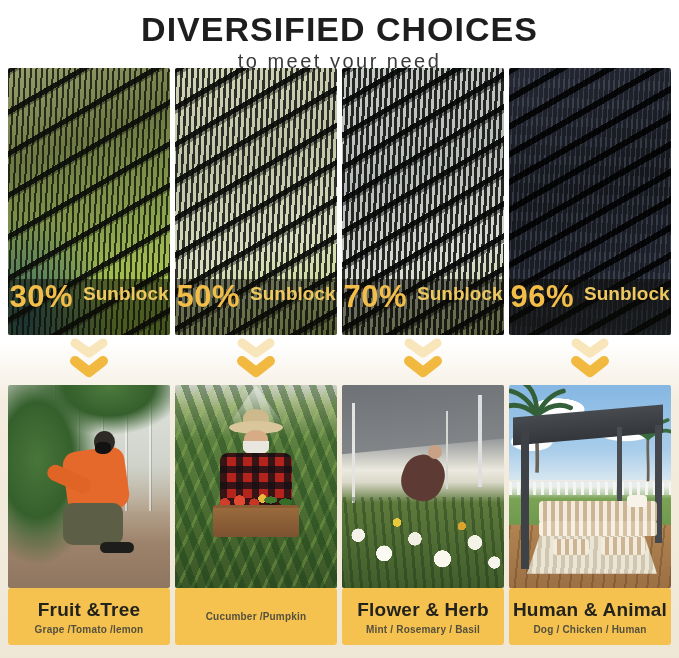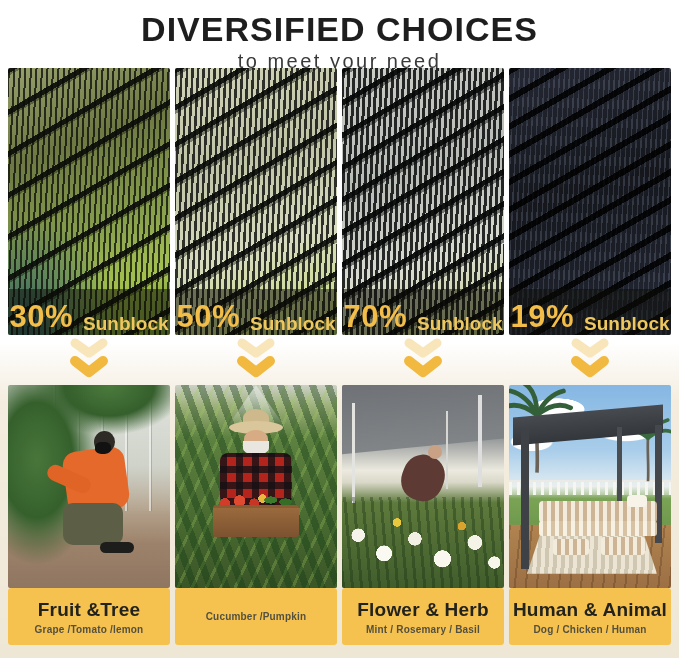--- a/index.html
+++ b/index.html
@@ -29,22 +29,22 @@
       repeating-linear-gradient(93deg, rgba(10,12,10,0.82) 0 2.5px, rgba(0,0,0,0) 2.5px 5.5px),
       linear-gradient(165deg,#d2d4b8 0%,#c0c4a6 35%,#d8dcc0 65%,#cbdc8e 90%,#a8bd6a 100%); }
   .p3 { background-image:
       repeating-linear-gradient(150deg, rgba(6,8,8,0.94) 0 5px, rgba(6,8,8,0.45) 5px 8px, rgba(0,0,0,0) 8px 28px),
       repeating-linear-gradient(93deg, rgba(8,10,10,0.85) 0 3px, rgba(0,0,0,0) 3px 5.5px),
       linear-gradient(165deg,#caccc6 0%,#b8bcb6 40%,#dadcd2 70%,#ccd69c 92%,#b7c27e 100%); }
   .p4 { background-image:
       repeating-linear-gradient(150deg, rgba(0,0,0,0.85) 0 6px, rgba(30,34,44,0.3) 6px 9px, rgba(0,0,0,0) 9px 24px),
       repeating-linear-gradient(93deg, rgba(150,165,190,0.22) 0 1.5px, rgba(0,0,0,0) 1.5px 5px),
       linear-gradient(165deg,#252833 0%,#15171d 45%,#1d2029 75%,#262b38 100%); }
-  .shade-label { position:absolute; left:0; right:0; bottom:0; height:46px;
-      background:rgba(12,12,6,0.52); display:flex; align-items:flex-end; justify-content:center; gap:10px;margin-top:44px; }
+  .shade-label { position:absolute; left:0; right:0; bottom:0; height:56px;
+      background:rgba(12,12,6,0.52); display:flex; align-items:flex-start; justify-content:center; gap:10px;margin-top:44px; }
   .pct { font-size:31px; font-weight:800; color:#f3bd49; letter-spacing:0.5px; }
   .sb  { font-size:19px; font-weight:700; color:#eec85e; padding-top:4px; }
   
   .arrow-wrap { position:absolute; top:270px; left:0; width:162px; height:42px;
       display:flex; justify-content:center; align-items:center; }
   
   .photo { position:absolute; top:317px; left:0; width:162px; height:203px; border-radius:2px; overflow:hidden; }
   .photo .abs { position:absolute; }
   .ph1 { background:linear-gradient(180deg,#d3d6cf 0%,#c9ccc2 40%,#b3a18b 62%,#9d826b 78%,#8f7660 100%); }
   .ph1 .frame { right:0; top:0; width:72%; height:62%;
@@ -227,21 +227,21 @@
     </div>
     <div class="caption">
       <div class="cap-title">Flower &amp; Herb</div>
       <div class="cap-sub">Mint / Rosemary / Basil</div>
     </div>
   </div>
 
   <div class="col c3">
     <div class="mesh p4">
       <div class="shade-label">
-        <span class="pct">19%</span>
+        <span class="pct">96%</span>
         <span class="sb">Sunblock</span>
       </div>
     </div>
     <div class="arrow-wrap">
       <svg width="46" height="42" viewBox="0 0 46 42">
         <path d="M9 5 L23 15 L37 5" fill="none" stroke="#f8e5ba" stroke-width="9" stroke-linecap="round" stroke-linejoin="round"></path>
         <path d="M9 23 L23 34 L37 23" fill="none" stroke="#f1b93f" stroke-width="10" stroke-linecap="round" stroke-linejoin="round"></path>
       </svg>
     </div>
     <div class="photo ph4">

